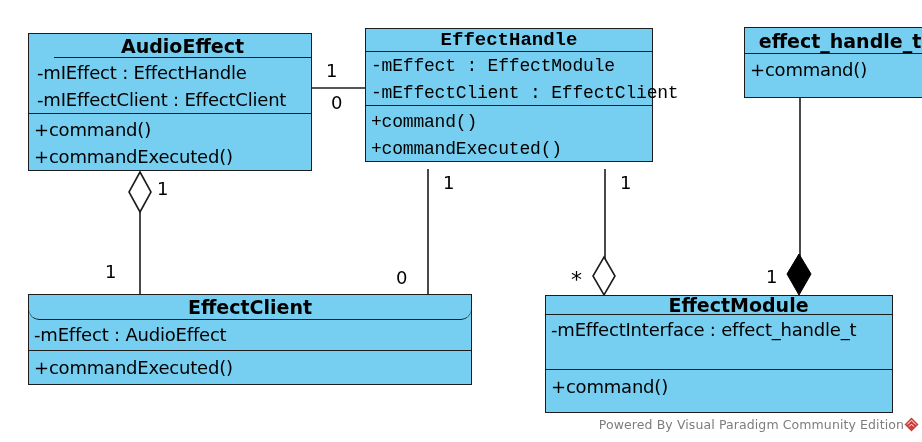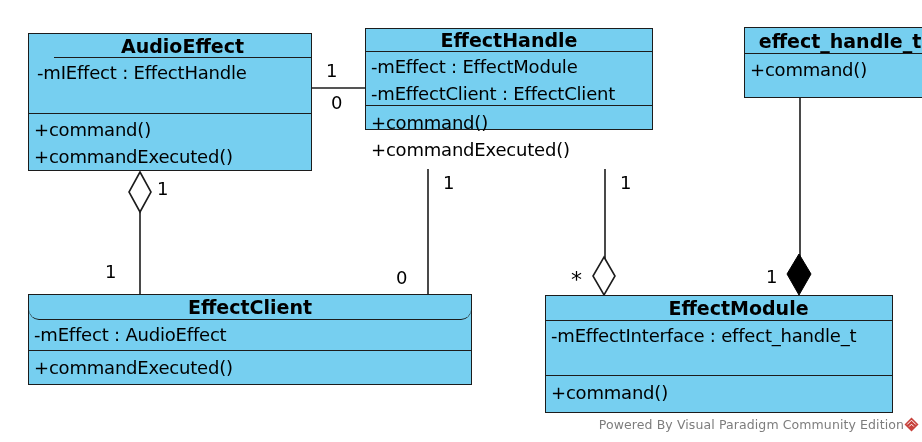--- a/index.html
+++ b/index.html
@@ -48,28 +48,29 @@
     <polygon points="604,257 615,276 604,295 593,276" fill="#ffffff" stroke="#1c1c1c" stroke-width="1.6"></polygon>
 
     <line x1="800" y1="97" x2="800" y2="260" stroke="#1c1c1c" stroke-width="1.6"></line>
     <polygon points="799,254 811,274 799,295 787,274" fill="#000000" stroke="#000000" stroke-width="1"></polygon>
   </svg>
 
   <div class="cls" style="left:28px;top:33px;width:284px;height:138px;">
     <div class="title" style="height:24px;margin-left:25px;">AudioEffect</div>
     <div class="compart mid" style="height:56px;padding-left:8px;">
       <div class="member">-mIEffect : EffectHandle</div>
+      <div class="member">-mIEffectClient : EffectClient</div>
     </div>
     <div class="compart" style="flex:1;padding-top:2px;">
       <div class="member">+command()</div>
       <div class="member">+commandExecuted()</div>
     </div>
   </div>
 
-  <div class="cls" style="left:365px;top:28px;width:288px;height:102px;">
+  <div class="cls" style="left:365px;top:28px;width:288px;height:134px;font-family:Liberation Mono, monospace;">
     <div class="title" style="height:25px;">EffectHandle</div>
     <div class="compart mid" style="height:54px;">
       <div class="member">-mEffect : EffectModule</div>
       <div class="member">-mEffectClient : EffectClient</div>
     </div>
     <div class="compart" style="flex:1;padding-top:3px;">
       <div class="member">+command()</div>
       <div class="member">+commandExecuted()</div>
     </div>
   </div>
@@ -85,21 +86,21 @@
     <div class="title" style="height:25px;border-radius:10px;">EffectClient</div>
     <div class="compart mid" style="height:31px;">
       <div class="member">-mEffect : AudioEffect</div>
     </div>
     <div class="compart" style="flex:1;padding-top:3px;">
       <div class="member">+commandExecuted()</div>
     </div>
   </div>
 
   <div class="cls" style="left:545px;top:295px;width:348px;height:118px;">
-    <div class="title" style="height:25px;padding-left:39px;">EffectModule</div>
+    <div class="title" style="height:19px;padding-left:39px;">EffectModule</div>
     <div class="compart mid" style="height:55px;">
       <div class="member">-mEffectInterface : effect_handle_t</div>
     </div>
     <div class="compart" style="flex:1;padding-top:3px;">
       <div class="member">+command()</div>
     </div>
   </div>
 
   <span class="mult" style="left:326px;top:60px;">1</span>
   <span class="mult" style="left:331px;top:92px;">0</span>

